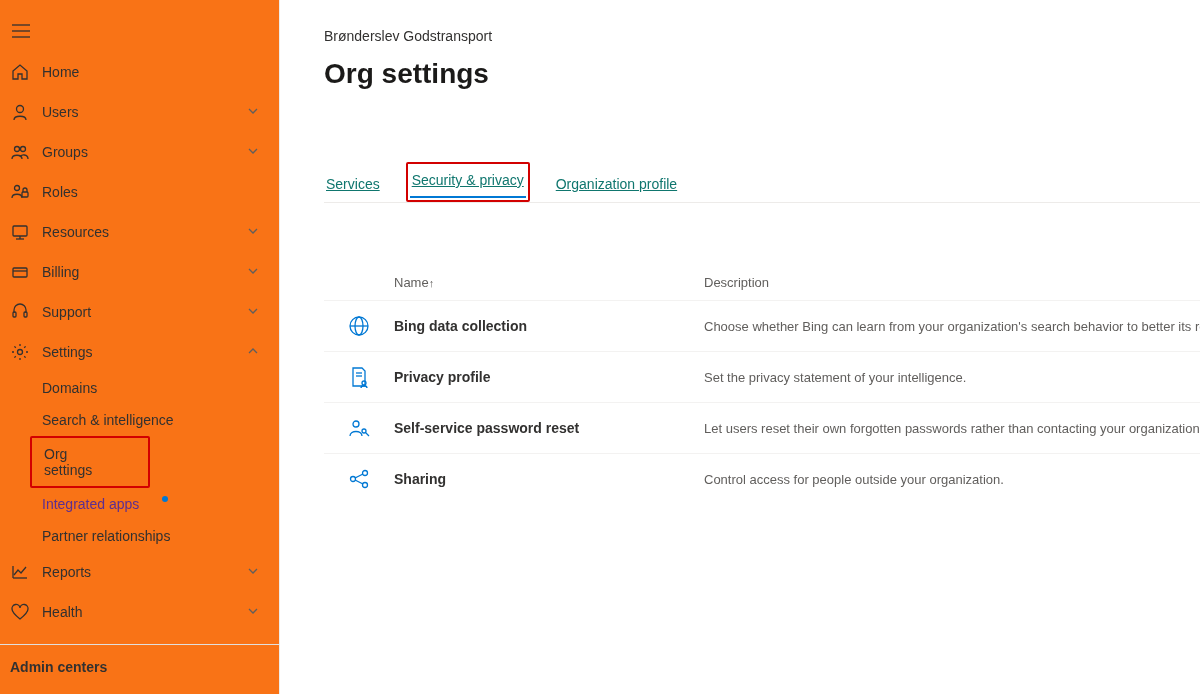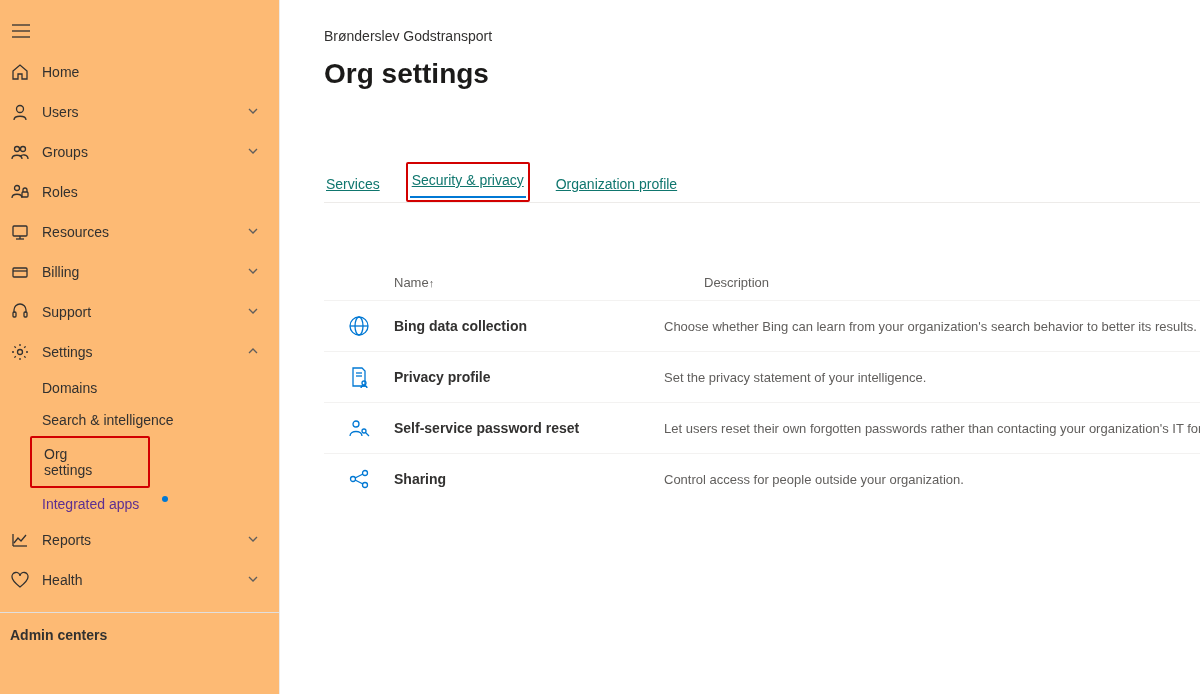--- a/index.html
+++ b/index.html
@@ -8,21 +8,21 @@
     font-size: 14px;
     color: #323130;
     background: #ffffff;
     width: 1200px;
     height: 694px;
     overflow: hidden;
     display: flex;
   }
   .sidebar {
     width: 280px;
-    background: #fdba74;
+    background: #f97316;
     border-right: 1px solid #edebe9;
     padding-top: 16px;
     height: 100%;
     overflow-y: auto;
   }
   .hamburger {
     padding: 8px 16px 14px 12px;
   }
   .hamburger svg { display:block; }
   .nav-item {
@@ -137,21 +137,21 @@
     padding: 14px 0;
     border-top: 1px solid #f3f2f1;
     cursor: pointer;
   }
   .row-icon {
     width: 70px;
     display: flex;
     justify-content: center;
     color: #0078d4;
   }
-  .row-name { width: 270px; font-weight: 600; color: #323130; }
+  .row-name { width: 310px; font-weight: 600; color: #323130; }
   .row-desc { flex: 1; color: #605e5c; font-size: 13px; white-space: nowrap; overflow: hidden; }
   svg { stroke: currentColor; fill: none; stroke-width: 1.3; }
 </style>
 </head>
 <body>
 
 <nav class="sidebar">
   <div class="hamburger">
     <svg width="18" height="14" viewBox="0 0 18 14">
         <line x1="0" y1="1" x2="18" y2="1"></line>
@@ -268,20 +268,23 @@
   </div>
   <div class="nav-subitem">
     <span>Search &amp; intelligence</span>
   </div>
   <div class="nav-subitem highlight-red" style="margin:0 0 0 30px; padding-left:12px; padding-right:30px; width:120px;">
     <span>Org settings</span>
   </div>
   <div class="nav-subitem linky">
     <span>Integrated apps</span>
     <span class="dot"></span>
+  </div>
+  <div class="nav-subitem">
+    <span>Partner relationships</span>
   </div>
 
 
   <div class="nav-item">
     <span class="nav-icon">
         <svg width="18" height="18" viewBox="0 0 18 18">
           <path d="M2 15 L2 3"></path>
           <path d="M2 15 L16 15"></path>
           <path d="M3 12 L7 7 L10 10 L15 4"></path>
         </svg>

